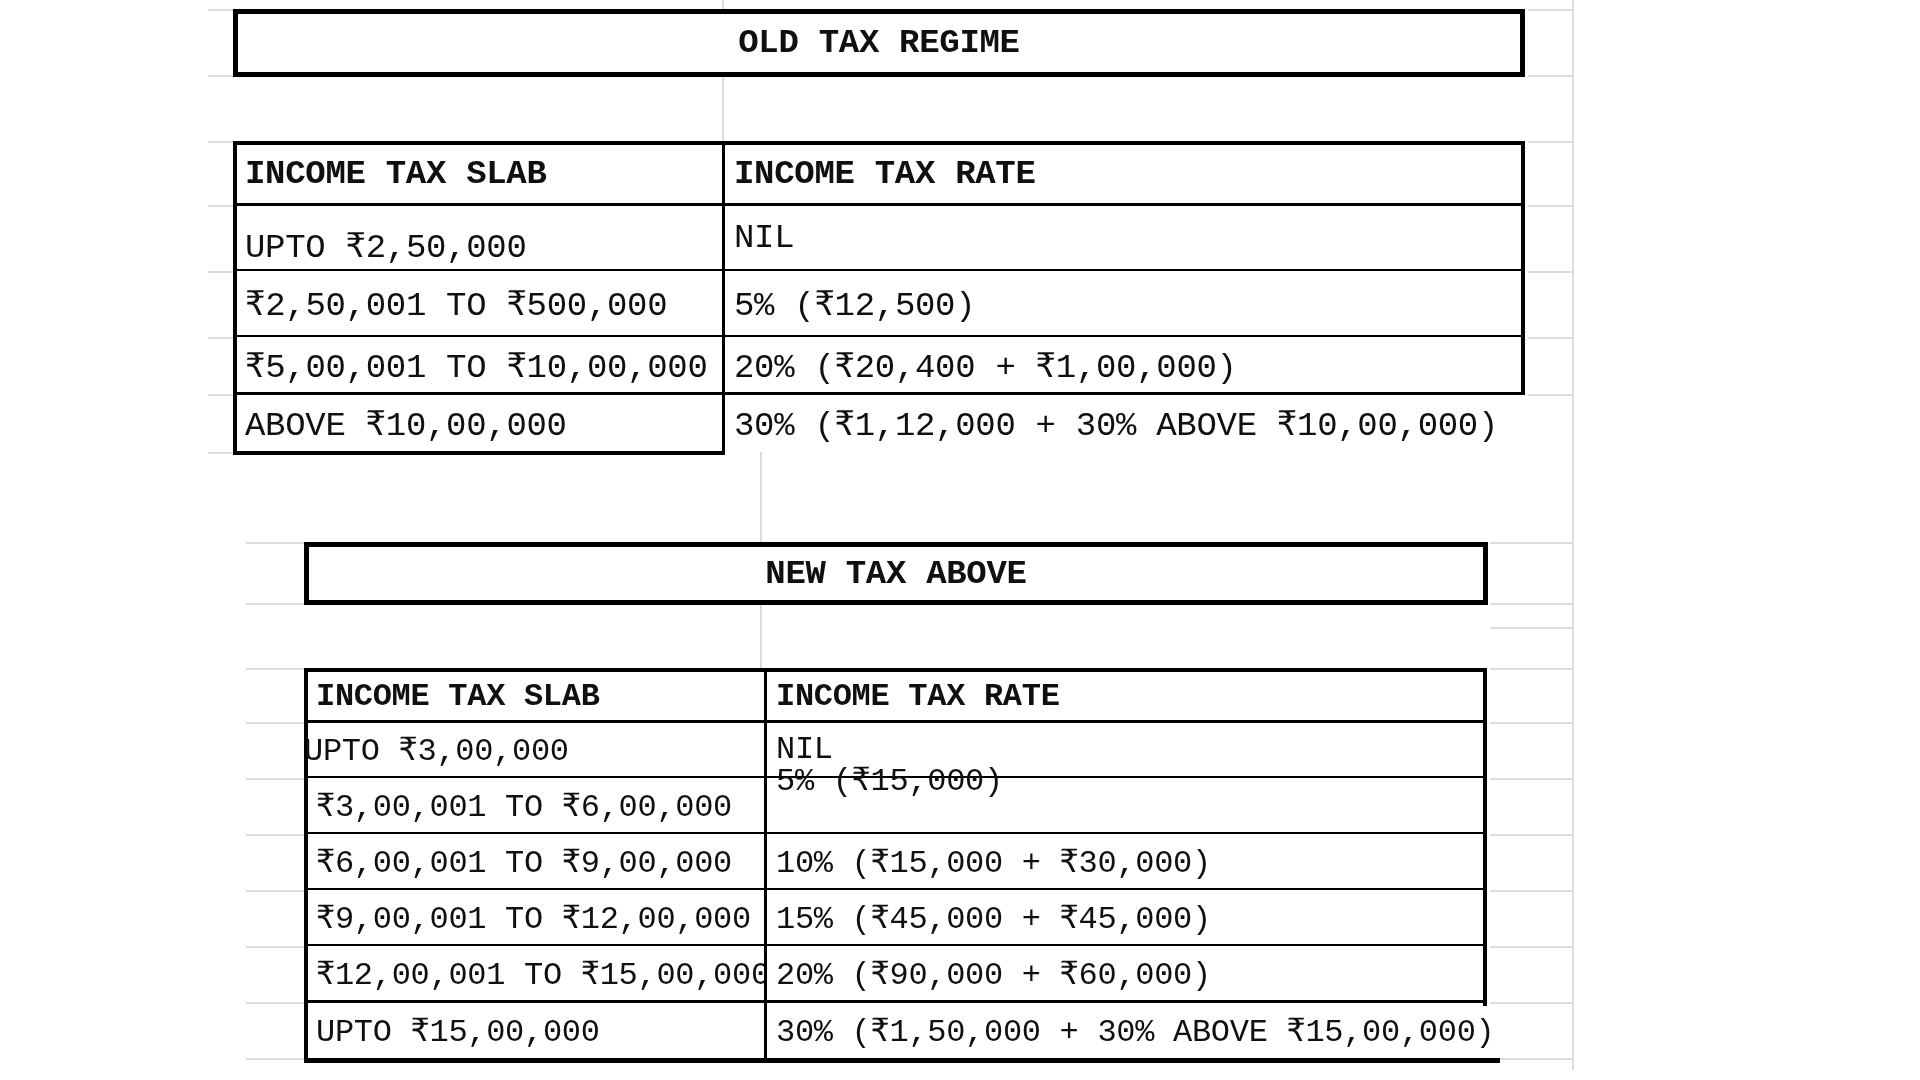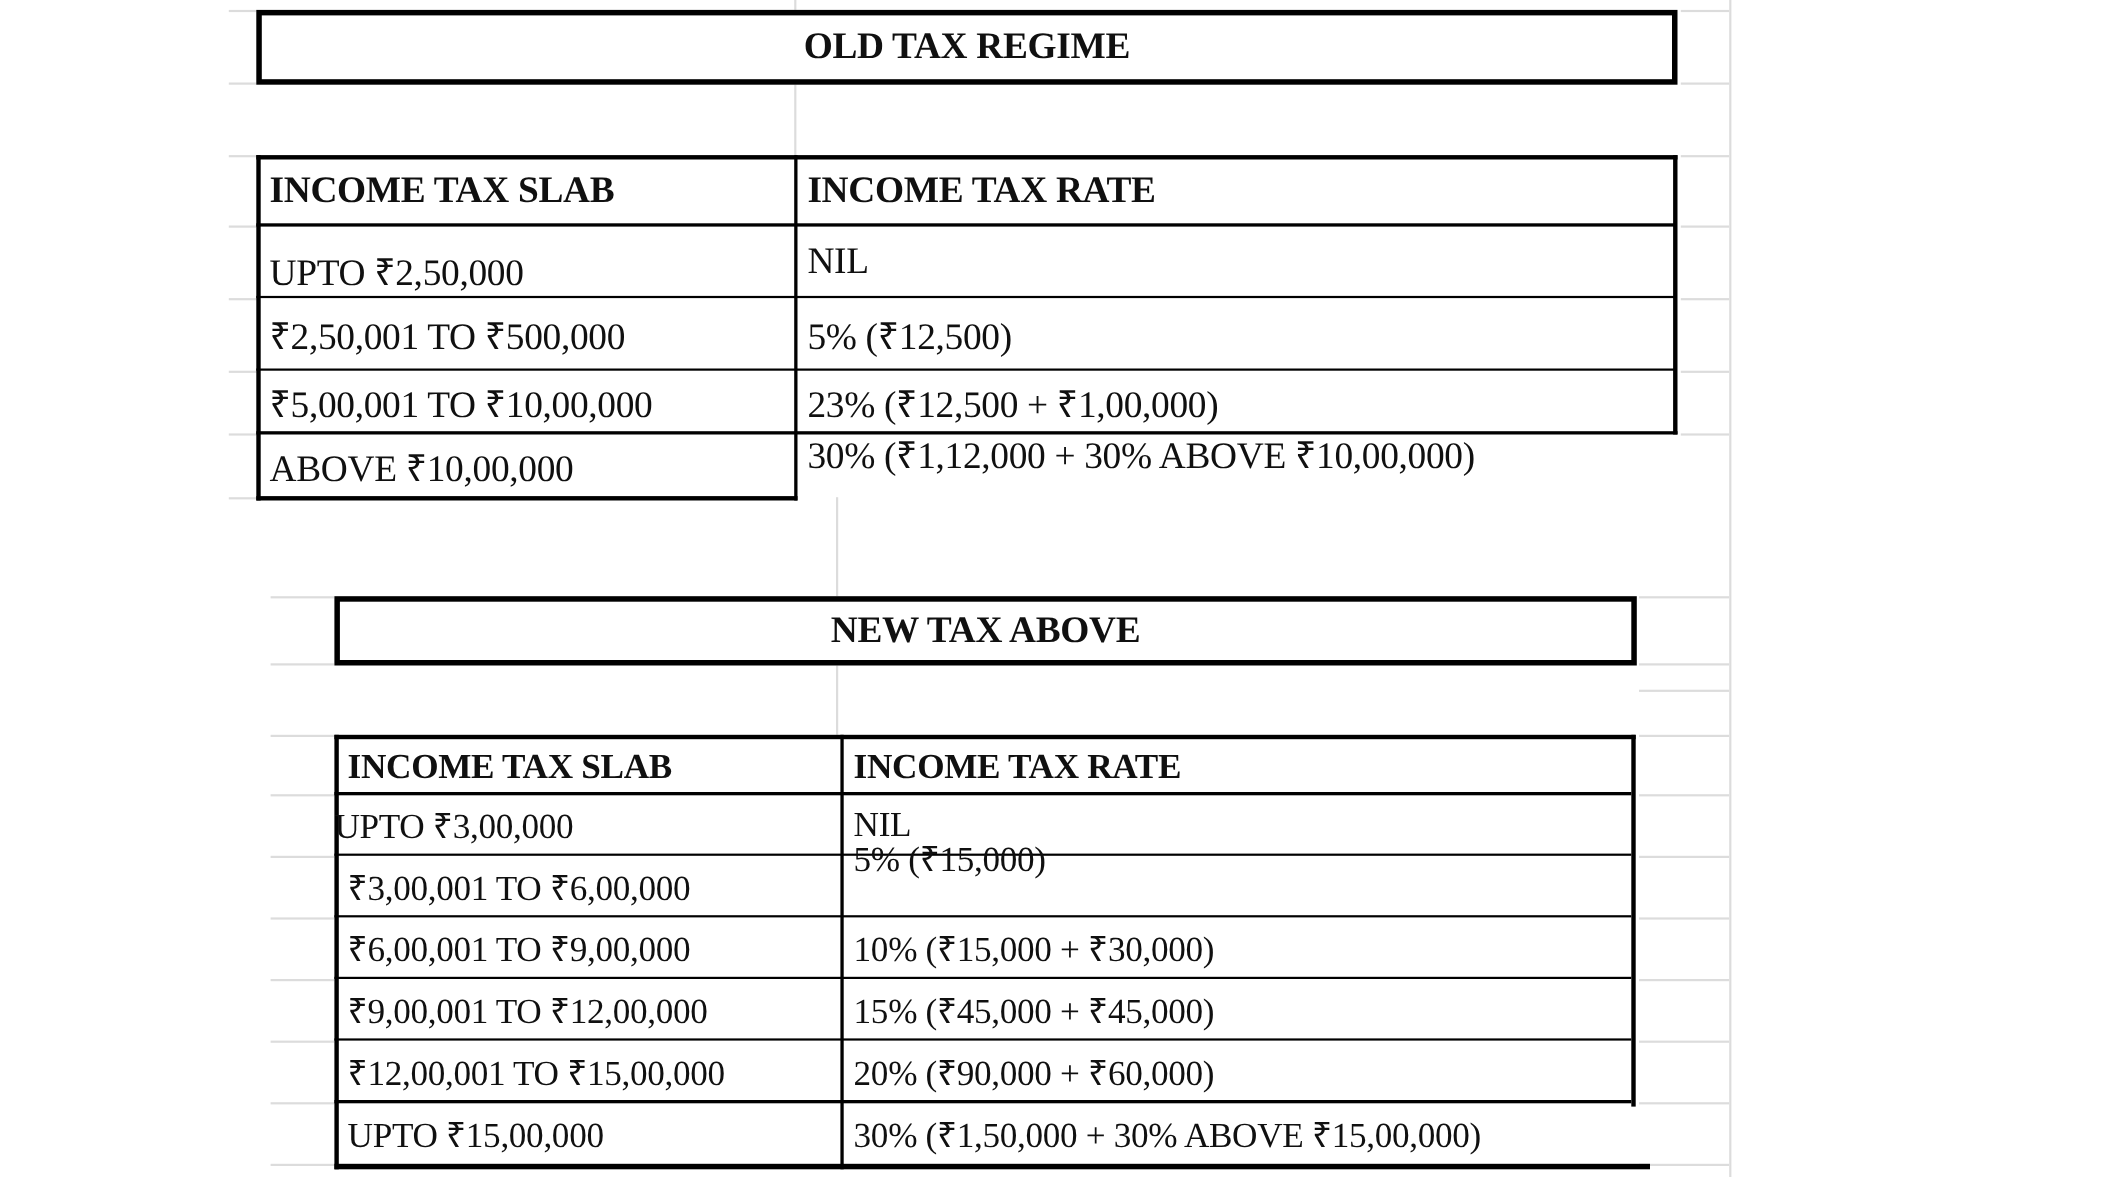--- a/index.html
+++ b/index.html
@@ -1,18 +1,18 @@
 <!DOCTYPE html>
 <html><head>
 <meta charset="utf-8">
 <style>
   html,body{margin:0;padding:0;background:#ffffff;}
   .canvas{
     position:relative;width:1920px;height:1080px;background:#ffffff;overflow:hidden;
-    font-family:Liberation Serif, serif;color:#101010;
+    font-family:Liberation Mono, monospace;color:#101010;
   }
   .ln{position:absolute;background:#000000;}
   .grid{position:absolute;background:#dcdcdc;}
   .box{position:absolute;border:5px solid #000;box-sizing:border-box;
        display:flex;align-items:center;justify-content:center;
        font-weight:bold;font-size:34px;letter-spacing:-0.3px;background:#fff;}
   .cell{position:absolute;display:flex;align-items:center;
         font-size:34px;letter-spacing:-0.3px;white-space:nowrap;overflow:hidden;}
   .cell.bold{font-weight:bold;}
   .cell.spill{overflow:visible;}
@@ -88,24 +88,24 @@
     <div class="cell bold" style="left:245px;top:144px;width:470px;height:60px">INCOME TAX SLAB</div>
     <div class="cell bold" style="left:734px;top:144px;width:600px;height:60px">INCOME TAX RATE</div>
 
     <div class="cell" style="left:245px;top:206px;width:473px;height:80px">UPTO ₹2,50,000</div>
     <div class="cell" style="left:734px;top:206px;width:785px;height:64px">NIL</div>
 
     <div class="cell" style="left:245px;top:272px;width:473px;height:64px">₹2,50,001 TO ₹500,000</div>
     <div class="cell" style="left:734px;top:272px;width:785px;height:64px">5% (₹12,500)</div>
 
     <div class="cell" style="left:245px;top:338px;width:477px;height:55px">₹5,00,001 TO ₹10,00,000</div>
-    <div class="cell" style="left:734px;top:338px;width:785px;height:55px">23% (₹12,500 + ₹1,00,000)</div>
+    <div class="cell" style="left:734px;top:338px;width:785px;height:55px">20% (₹20,400 + ₹1,00,000)</div>
 
     <div class="cell" style="left:245px;top:395px;width:473px;height:57px">ABOVE ₹10,00,000</div>
-    <div class="cell spill" style="left:734px;top:383px;width:900px;height:57px">30% (₹1,12,000 + 30% ABOVE ₹10,00,000)</div>
+    <div class="cell spill" style="left:734px;top:395px;width:900px;height:57px">30% (₹1,12,000 + 30% ABOVE ₹10,00,000)</div>
   </div>
 
   <div class="t2">
     <div class="box" style="left:304px;top:542px;width:1184px;height:63px">
       <span>NEW TAX ABOVE</span>
     </div>
 
     <i class="ln" style="left:304px;top:668px;width:1183px;height:4px"></i>
     <i class="ln" style="left:304px;top:668px;width:4px;height:395px"></i>
     <i class="ln" style="left:764px;top:668px;width:3px;height:395px"></i>

